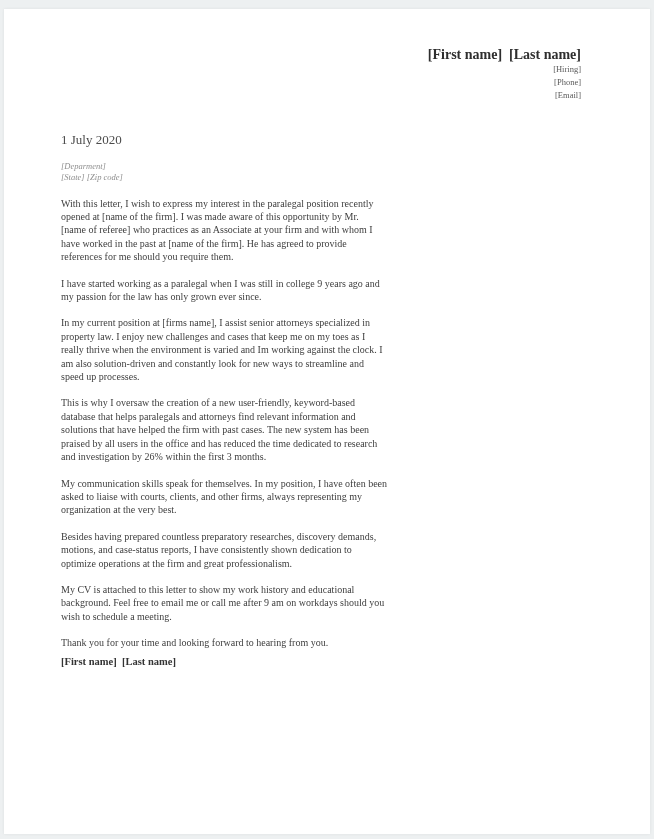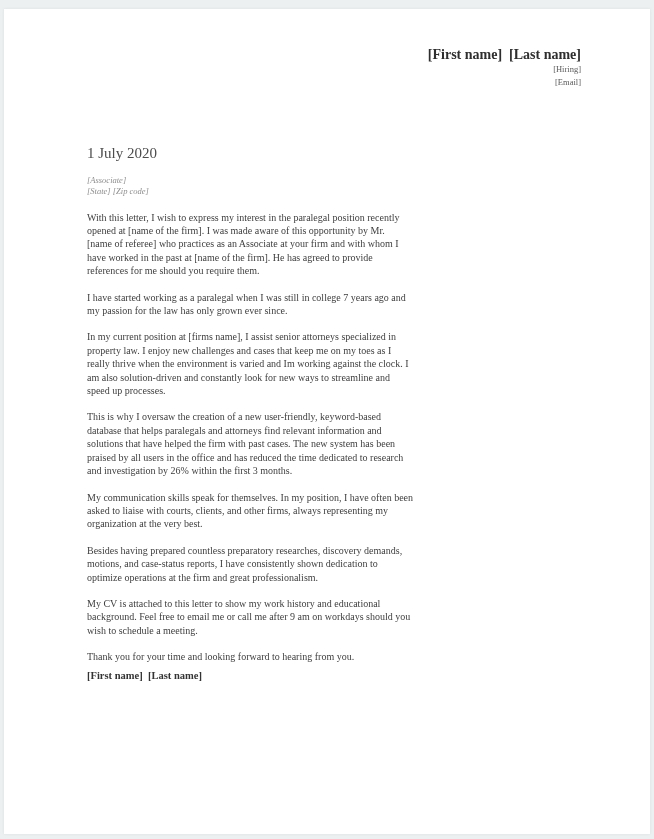--- a/index.html
+++ b/index.html
@@ -10,41 +10,41 @@
     position: relative;
     overflow: hidden;
   }
   .paper {
     position: absolute;
     left: 4px; top: 9px;
     width: 646px; height: 825px;
     background: #ffffff;
     box-shadow: 0 0 3px rgba(0,0,0,0.07);
     box-sizing: border-box;
-    padding: 0 69px 0 83px;
+    padding: 0 69px 0 57px;
   }
   .header-block {
     margin-top: 38px;
     text-align: right;
   }
   .header-name {
     font-size: 14px;
     font-weight: bold;
     color: #2e2e2e;
     white-space: pre-wrap;
   }
   .contact-line {
     font-size: 8.5px;
     line-height: 13px;
     color: #5a5a5a;
   }
   .contact-line:first-of-type { margin-top: 3px; }
   .date-line {
-    margin-top: 56px;
-    font-size: 15px;
+    margin-top: 30px;
+    font-size: 13px;
     color: #4c4c4c;
   }
   .recipient-title {
     margin-top: 4px;
     font-size: 13.5px;
     font-weight: bold;
     color: #333333;
   }
   .recipient-block {
     margin-top: 13px;
@@ -83,38 +83,39 @@
   }
 </style>
 </head>
 <body>
 
 <div class="paper">
 
   <div class="header-block">
     <div class="header-name">[First name]  [Last name]</div>
     <div class="contact-line">[Hiring]</div>
+    <div class="contact-line">[Phone]</div>
     <div class="contact-line">[Email]</div>
   </div>
 
   <div class="date-line">1 July 2020</div>
 
 
   <div class="recipient-block">
-    <div class="recipient-line">[Associate]</div>
+    <div class="recipient-line">[Deparment]</div>
     <div class="recipient-line">[State] [Zip code]</div>
   </div>
 
 
   <div class="paragraph">With this letter, I wish to express my interest in the paralegal position recently
 opened at [name of the firm]. I was made aware of this opportunity by Mr.
 [name of referee] who practices as an Associate at your firm and with whom I
 have worked in the past at [name of the firm]. He has agreed to provide
 references for me should you require them.</div>
-  <div class="paragraph">I have started working as a paralegal when I was still in college 7 years ago and
+  <div class="paragraph">I have started working as a paralegal when I was still in college 9 years ago and
 my passion for the law has only grown ever since.</div>
   <div class="paragraph">In my current position at [firms name], I assist senior attorneys specialized in
 property law. I enjoy new challenges and cases that keep me on my toes as I
 really thrive when the environment is varied and Im working against the clock. I
 am also solution-driven and constantly look for new ways to streamline and
 speed up processes.</div>
   <div class="paragraph">This is why I oversaw the creation of a new user-friendly, keyword-based
 database that helps paralegals and attorneys find relevant information and
 solutions that have helped the firm with past cases. The new system has been
 praised by all users in the office and has reduced the time dedicated to research

